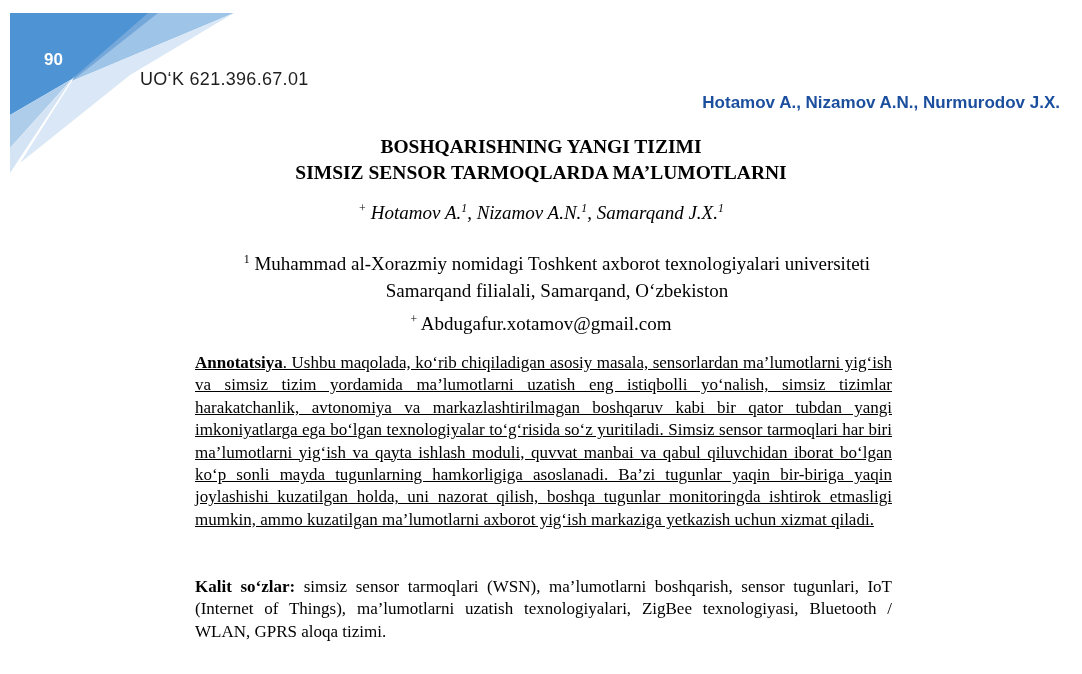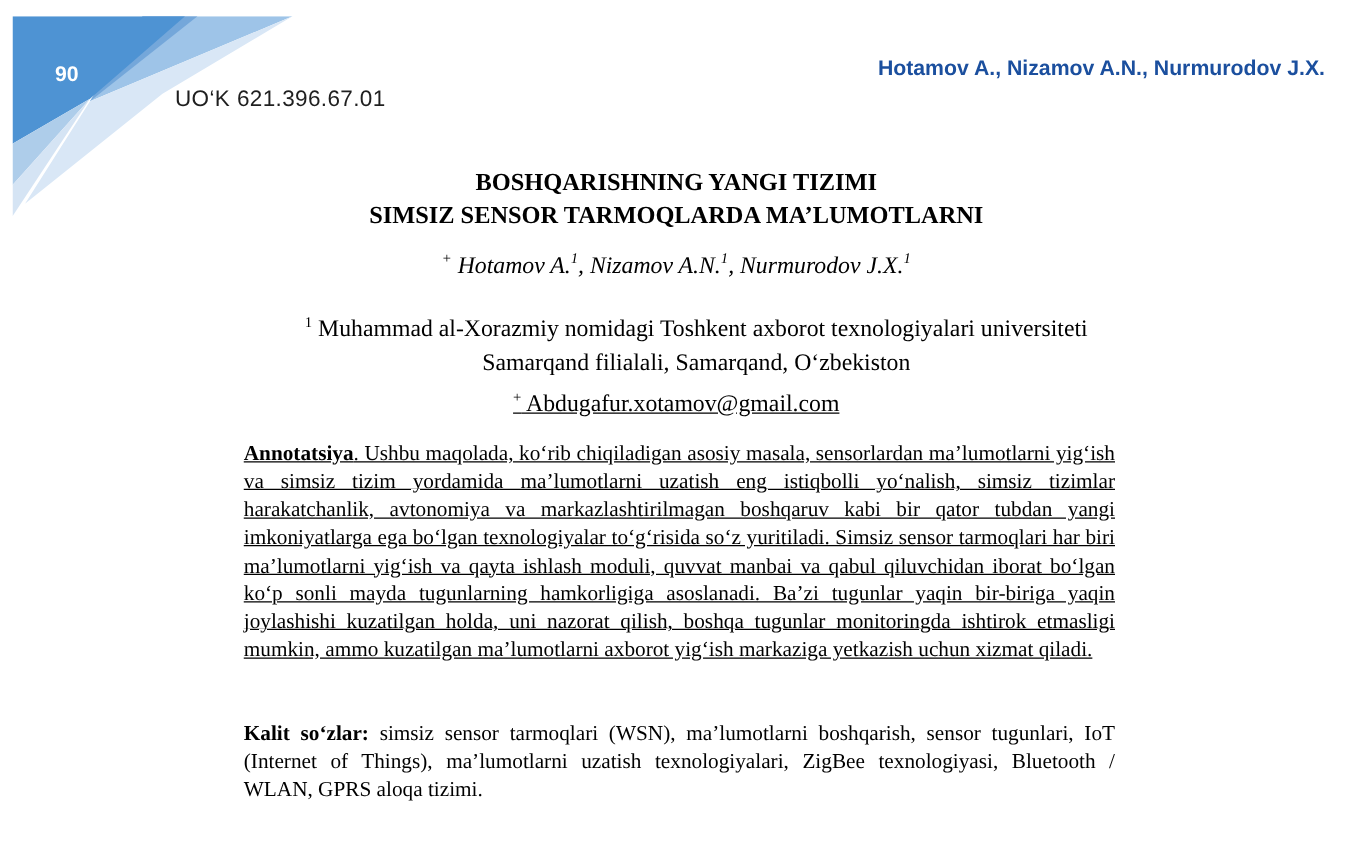--- a/index.html
+++ b/index.html
@@ -86,21 +86,20 @@
     margin-left: 16px;
   }
   .email-line {
     position: absolute;
     left: 0;
     top: 313px;
     width: 1082px;
     text-align: center;
     font-size: 19px;
     color: #000000;
-    text-decoration: underline;
   }
 
   .sup {
     vertical-align: super;
     font-size: 0.62em;
     line-height: 0;
   }
 
   
   .abstract-block {
@@ -133,34 +132,34 @@
   <polygon points="104,0 224,0 62,68" fill="#9EC4E8"></polygon>
   <polygon points="104,0 148,0 62,68" fill="#74A7DA"></polygon>
   <polygon points="62,68 224,0 120,62 10,150" fill="#D9E7F6"></polygon>
   <polygon points="0,0 138,0 62,66 0,102" fill="#4E93D3"></polygon>
   <polygon points="0,102 62,66 0,135" fill="#AECDEA"></polygon>
   <polygon points="0,135 62,66 0,160" fill="#D5E4F4"></polygon>
 </svg>
 
 <div class="page-number">90</div>
 
-<div class="running-head" style="color: rgb(27, 79, 158);">Hotamov A., Nizamov A.N., Nurmurodov J.X.</div>
+<div class="running-head" style="color: rgb(27, 79, 158); margin-top: 48px;">Hotamov A., Nizamov A.N., Nurmurodov J.X.</div>
 
 <div class="udc">UO‘K 621.396.67.01</div>
 
 <div class="title-block">
   <div>BOSHQARISHNING YANGI TIZIMI</div>
   <div>SIMSIZ SENSOR TARMOQLARDA MA’LUMOTLARNI</div>
 </div>
 
 <div class="byline">
   <span class="sup">+</span>
   <span>Hotamov A.</span><span class="sup">1</span><span>, </span>
   <span>Nizamov A.N.</span><span class="sup">1</span><span>, </span>
-  <span>Nurmurodov J.X.</span><span class="sup">1</span>
+  <span>Samarqand J.X.</span><span class="sup">1</span>
 </div>
 
 <div class="affiliation">
   <div>
     <span class="sup">1</span>
     <span>Muhammad al-Xorazmiy nomidagi Toshkent axborot texnologiyalari universiteti</span>
   </div>
   <div>Samarqand filialali, Samarqand, O‘zbekiston</div>
 </div>
 

